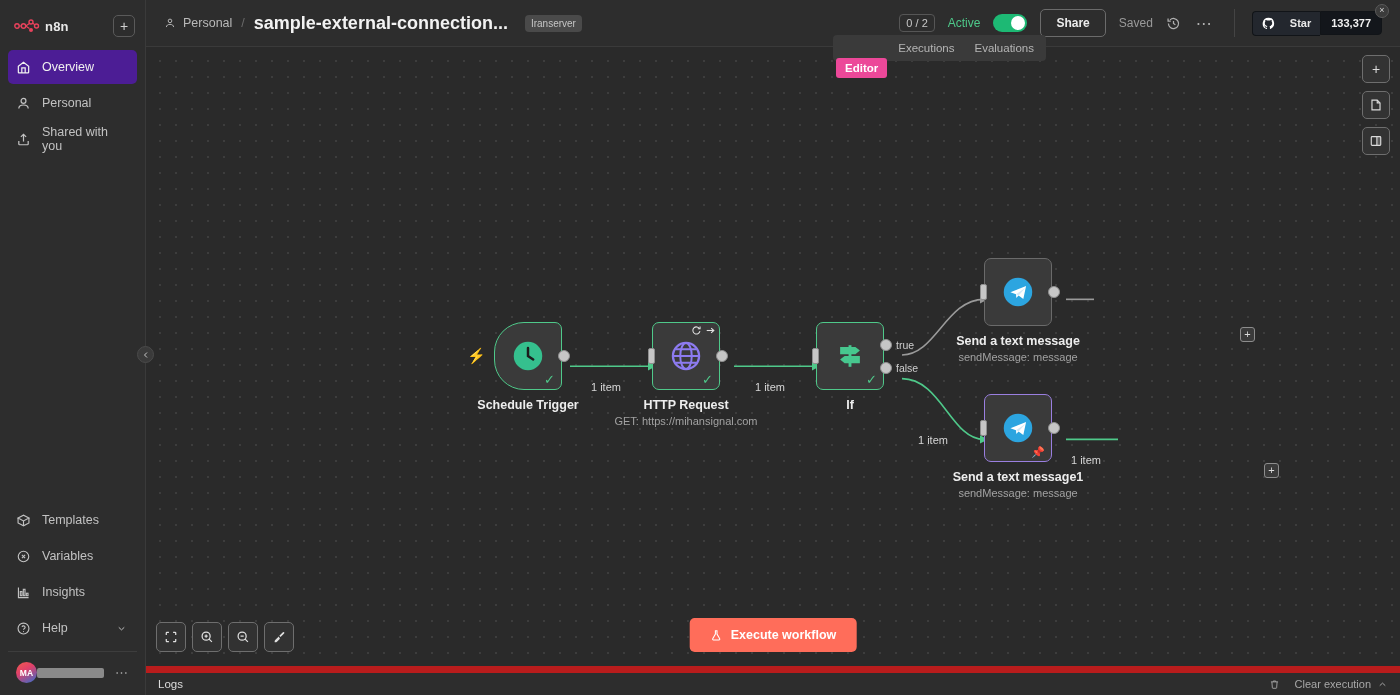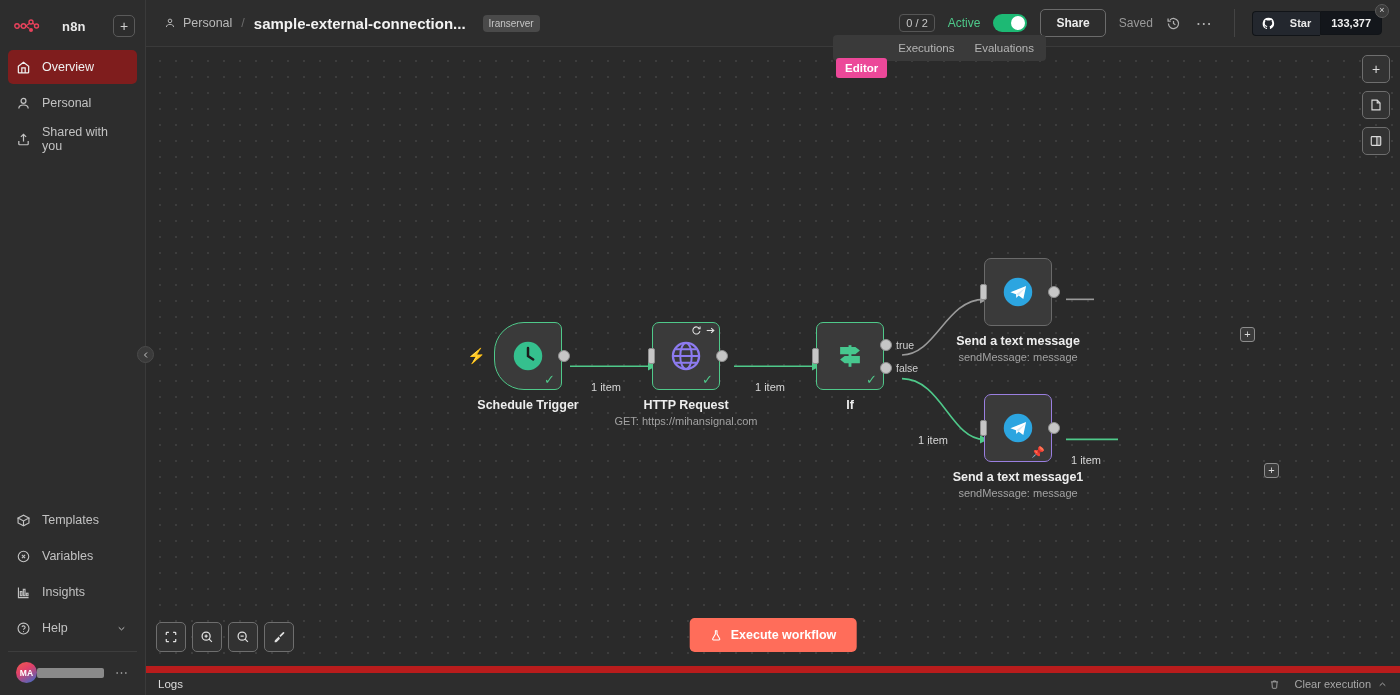--- a/index.html
+++ b/index.html
@@ -14,34 +14,34 @@
   .app { position: relative; width: 1400px; height: 695px; display: flex; }
 
   
   .sidebar {
     width: 146px; height: 695px; background: #2d2d2d;
     border-right: 1px solid #3a3a3a;
     display: flex; flex-direction: column; flex: 0 0 146px;
     position: relative;
   }
   .sb-top { padding: 10px 10px 0 10px; display: flex; align-items: center; justify-content: space-between; height: 42px; }
-  .logo-wrap { display: flex; align-items: center; gap: 22px; padding-left: 4px; }
+  .logo-wrap { display: flex; align-items: center; gap: 5px; padding-left: 4px; }
   .logo-text { font-size: 13px; font-weight: 700; color: #e8e8e8; letter-spacing: .2px; }
   .plus-btn {
     width: 22px; height: 22px; border: 1px solid #5a5a5a; border-radius: 5px;
     display: flex; align-items: center; justify-content: center;
     color: #d0d0d0; font-size: 14px; line-height: 1; cursor: pointer; background: transparent;
   }
   .sb-nav { margin-top: 8px; padding: 0 8px; }
   .sb-item {
     display: flex; align-items: center; gap: 11px;
     height: 34px; padding: 0 8px; border-radius: 5px;
     font-size: 12.5px; color: #c2c2c2; cursor: pointer; margin-bottom: 2px;
   }
-  .sb-item.active { background: #7f1d1d; color: #f0f0f0; }
+  .sb-item.active { background: #4c1d95; color: #f0f0f0; }
   .sb-item svg { flex: 0 0 15px; }
   .sb-bottom { margin-top: auto; padding: 0 8px 0 8px; }
   .sb-sep { height: 1px; background: #3d3d3d; margin: 6px 0 0 0; }
   .sb-user { display: flex; align-items: center; gap: 0; padding: 10px 8px 12px 8px; }
   .avatar {
     width: 21px; height: 21px; border-radius: 50%;
     background: linear-gradient(150deg, #f05c4d 0%, #e0406a 40%, #2f6fd0 100%);
     color: #fff; font-size: 8.5px; font-weight: 700;
     display: flex; align-items: center; justify-content: center; letter-spacing: .2px;
   }
@@ -55,21 +55,21 @@
   }
 
   
   .main { flex: 1; position: relative; display: flex; flex-direction: column; min-width: 0; }
   .topbar {
     height: 47px; background: #2d2d2d; border-bottom: 1px solid #3a3a3a;
     display: flex; align-items: center; padding: 0 10px 0 18px; position: relative; z-index: 20;
   }
   .crumb { display: flex; align-items: center; gap: 7px; font-size: 12.5px; color: #b9b9b9; }
   .crumb .sep { color: #6a6a6a; margin: 0 2px; }
-  .crumb .wf-name { color: #f2f2f2; font-weight: 600; font-size: 15px; }
+  .crumb .wf-name { color: #f2f2f2; font-weight: 600; font-size: 18px; }
   .tag {
     background: #4a4a4a; color: #c6c6c6; font-size: 10px; padding: 3px 6px;
     border-radius: 4px; margin-left: 10px;
   }
   .top-right { margin-left: auto; display: flex; align-items: center; gap: 13px; }
   .counter { border: 1px solid #565656; border-radius: 4px; font-size: 11px; padding: 2px 6px; color: #c8c8c8; }
   .active-lbl { font-size: 12px; color: #4ec98a; }
   .toggle {
     width: 34px; height: 18px; border-radius: 9px; background: #1db974; position: relative; cursor: pointer;
   }

